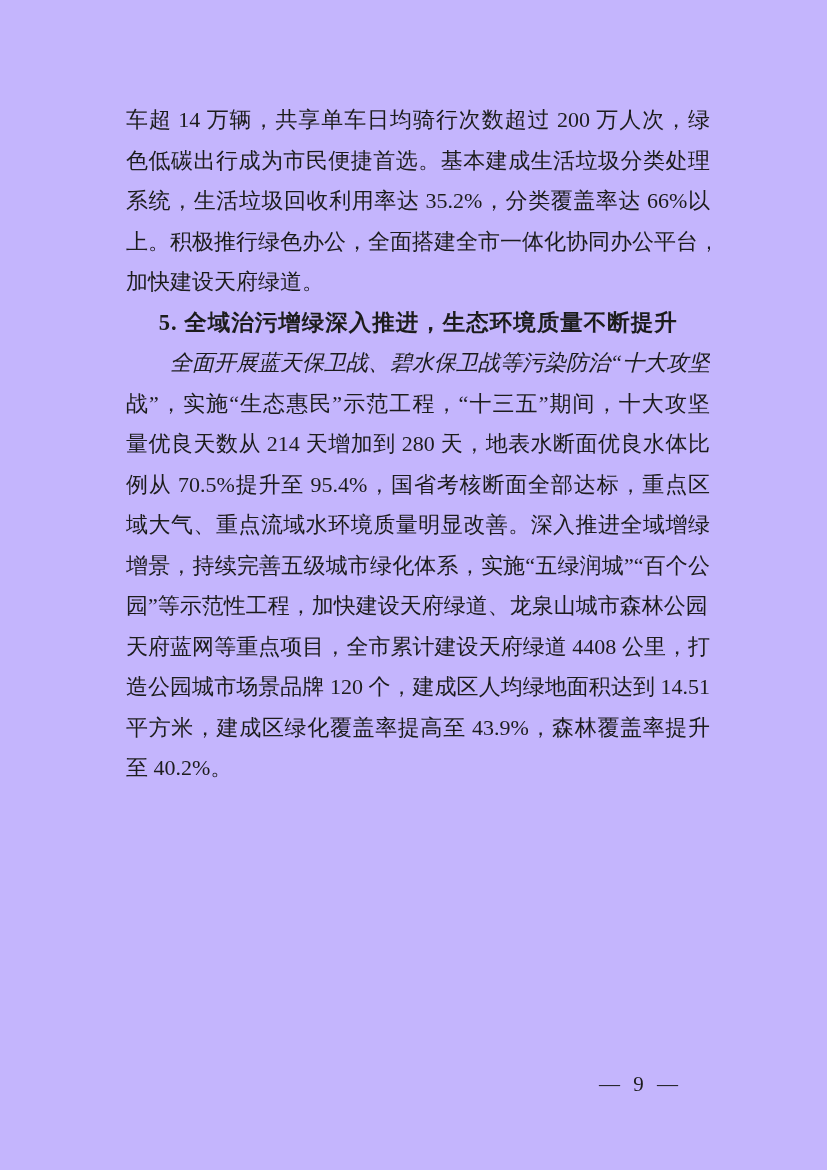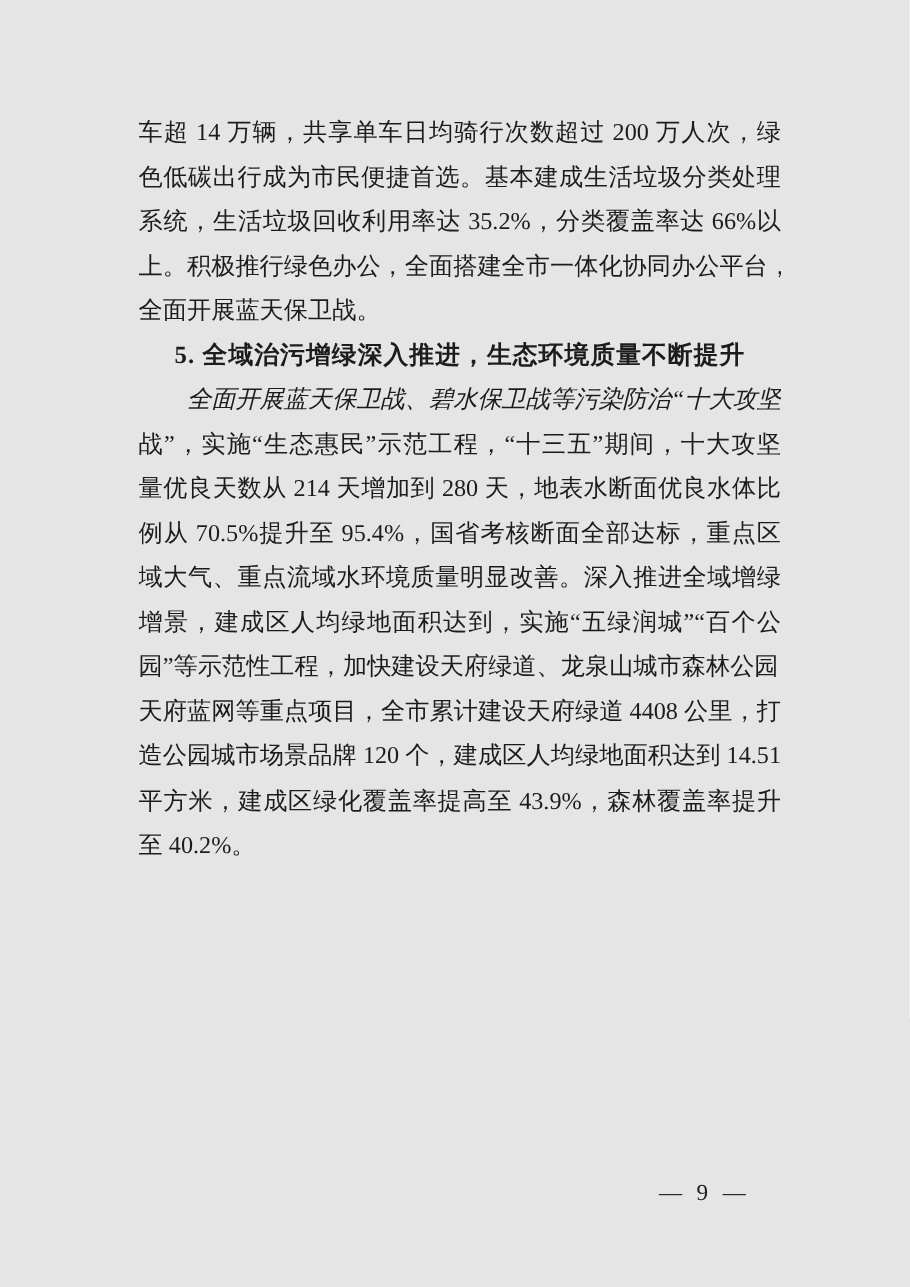--- a/index.html
+++ b/index.html
@@ -4,21 +4,21 @@
 <style>
   html, body {
     margin: 0;
     padding: 0;
     background: #ffffff;
   }
   .page {
     position: relative;
     width: 827px;
     height: 1170px;
-    background: #e5e5e5;
+    background: #c4b5fd;
     font-family: "Liberation Serif", "DejaVu Serif", serif;
     color: #1c1c1c;
     overflow: hidden;
   }
   .content {
     position: absolute;
     left: 126px;
     top: 100px;
     width: 584px;
   }
@@ -59,30 +59,30 @@
 </head>
 <body>
 
 <div class="page">
   <div class="content">
 
     <div class="tline">车超 14 万辆，共享单车日均骑行次数超过 200 万人次，绿</div>
     <div class="tline">色低碳出行成为市民便捷首选。基本建成生活垃圾分类处理</div>
     <div class="tline">系统，生活垃圾回收利用率达 35.2%，分类覆盖率达 66%以</div>
     <div class="tline">上。积极推行绿色办公，全面搭建全市一体化协同办公平台，</div>
-    <div class="tline end">全面开展蓝天保卫战。</div>
+    <div class="tline end">加快建设天府绿道。</div>
 
     <div class="tline heading">5. 全域治污增绿深入推进，生态环境质量不断提升</div>
 
     <div class="tline indent">全面开展蓝天保卫战、碧水保卫战等污染防治“十大攻坚</div>
     <div class="tline">战”，实施“生态惠民”示范工程，“十三五”期间，十大攻坚</div>
     <div class="tline">量优良天数从 214 天增加到 280 天，地表水断面优良水体比</div>
     <div class="tline">例从 70.5%提升至 95.4%，国省考核断面全部达标，重点区</div>
     <div class="tline">域大气、重点流域水环境质量明显改善。深入推进全域增绿</div>
-    <div class="tline">增景，建成区人均绿地面积达到，实施“五绿润城”“百个公</div>
+    <div class="tline">增景，持续完善五级城市绿化体系，实施“五绿润城”“百个公</div>
     <div class="tline">园”等示范性工程，加快建设天府绿道、龙泉山城市森林公园、</div>
     <div class="tline">天府蓝网等重点项目，全市累计建设天府绿道 4408 公里，打</div>
     <div class="tline">造公园城市场景品牌 120 个，建成区人均绿地面积达到 14.51</div>
     <div class="tline">平方米，建成区绿化覆盖率提高至 43.9%，森林覆盖率提升</div>
     <div class="tline end">至 40.2%。</div>
 
   </div>
 
   <div class="footer">— 9 —</div>
 </div>

